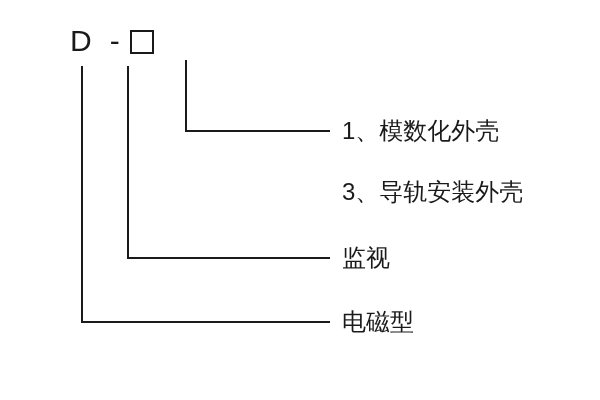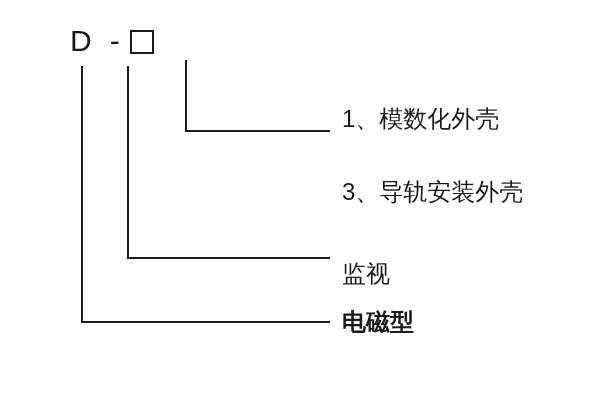--- a/index.html
+++ b/index.html
@@ -54,24 +54,24 @@
   }
   .diagram-label {
     position: absolute;
     left: 342px;
     transform: translateY(-50%);
     font-size: 24px;
     color: #1a1a1a;
     white-space: nowrap;
     line-height: 1;
   }
-  .label-opt1 { top: 119px; }
+  .label-opt1 { top: 131px; }
   .label-opt4 { top: 192px; }
-  .label-func { top: 258px; margin-top: 16px; }
-  .label-type { top: 322px; font-weight: bold; }
+  .label-func { top: 258px; }
+  .label-type { top: 322px; }
 </style>
 </head>
 <body>
 
 <div class="stage">
 
   <svg class="connector-svg" viewBox="0 0 600 400" xmlns="http://www.w3.org/2000/svg">
     <polyline points="82,66 82,322 330,322"></polyline>
     <polyline points="128,66 128,258 330,258"></polyline>
     <polyline points="186,60 186,131 330,131"></polyline>

